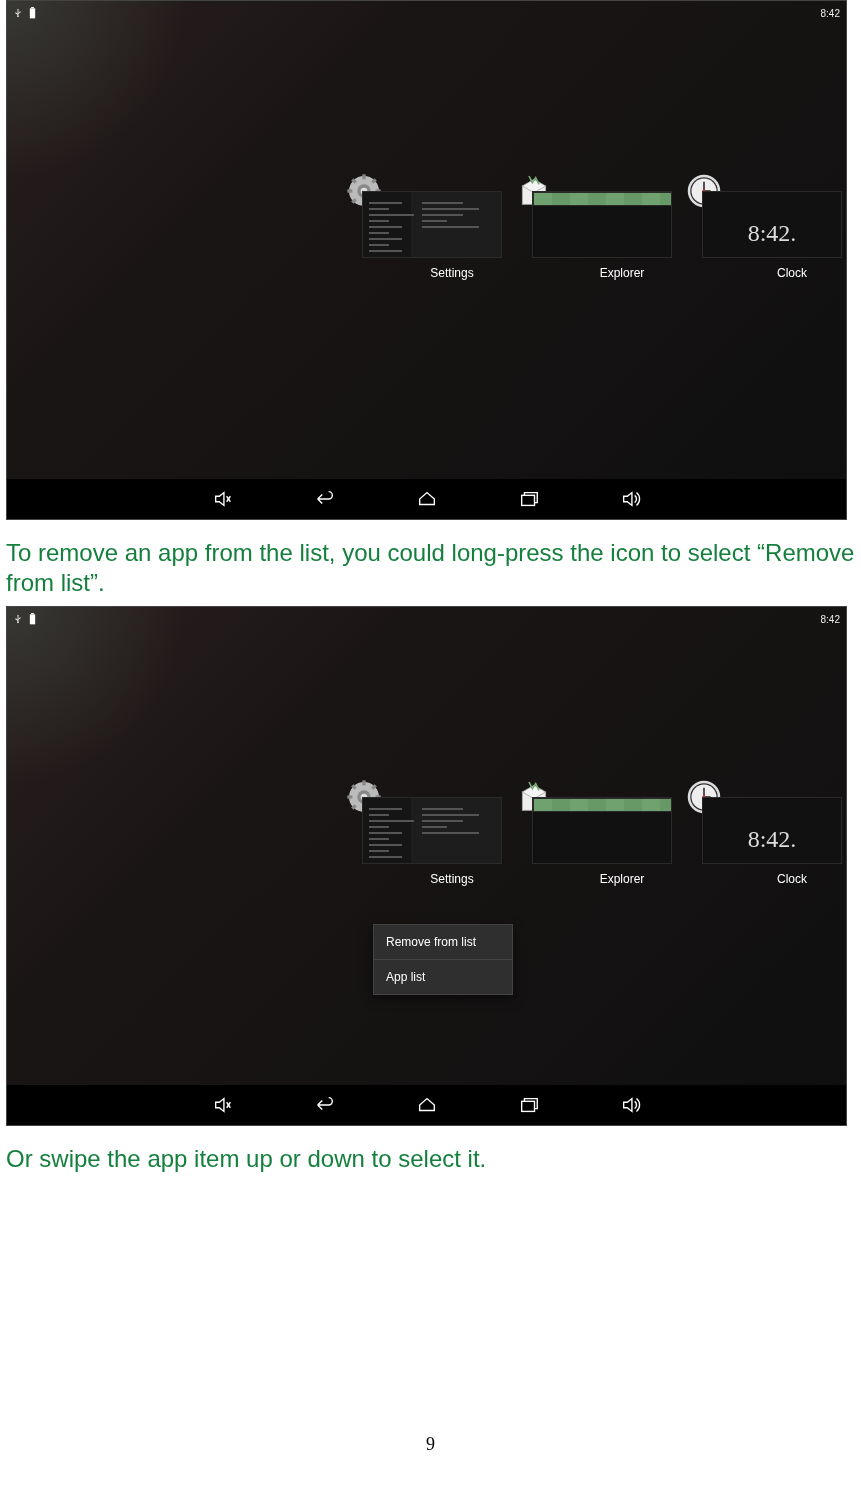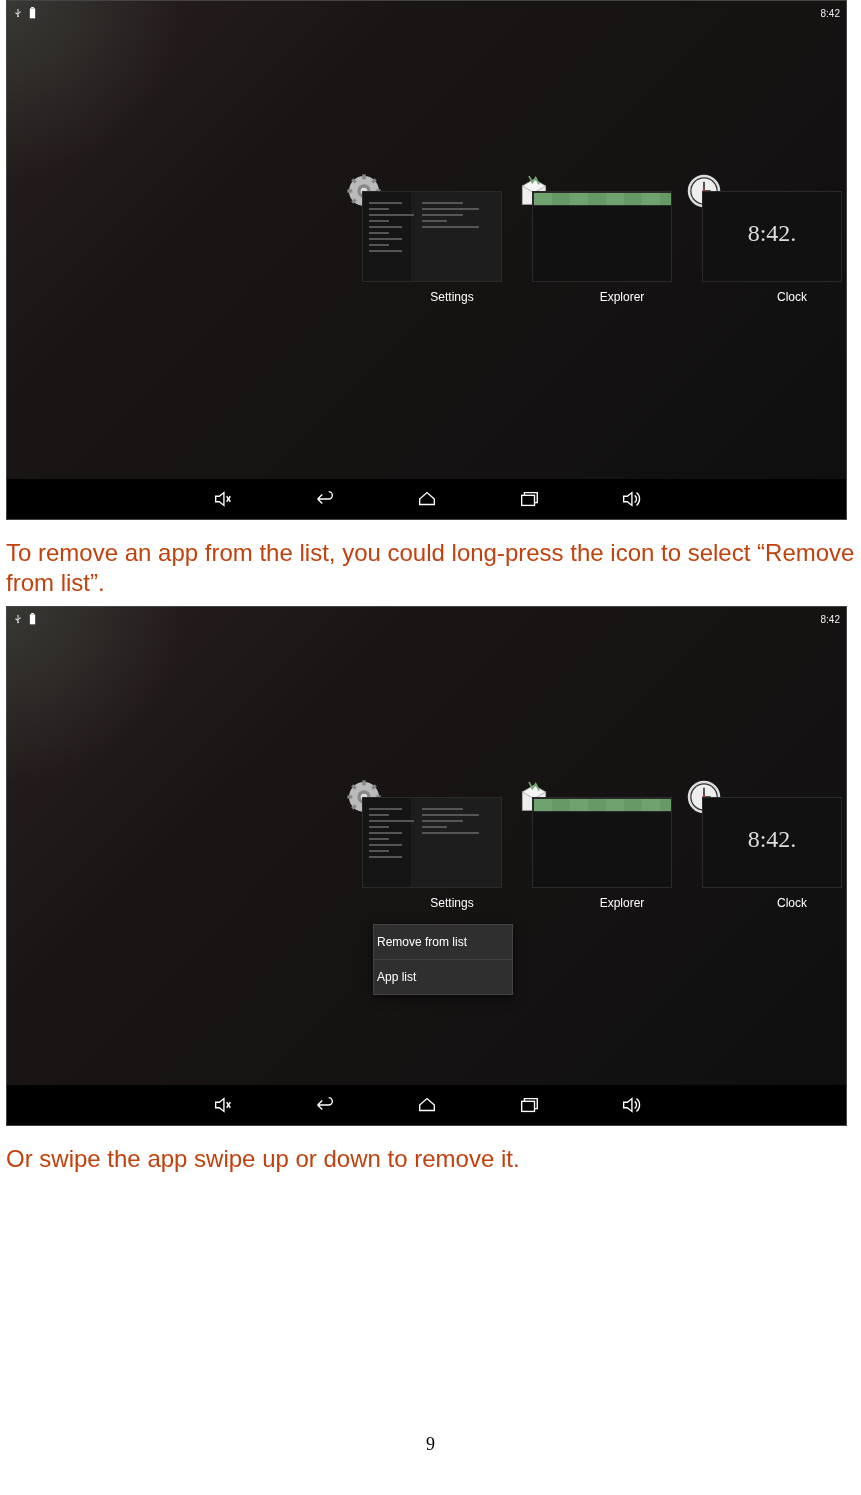--- a/index.html
+++ b/index.html
@@ -48,21 +48,21 @@
   }
   .app-card {
     width: 140px;
     display: flex;
     flex-direction: column;
     align-items: center;
     position: relative;
   }
   .app-thumb {
     width: 140px;
-    height: 91px;
+    height: 67px;
     background: #111;
     border: 1px solid #2a2a2a;
     position: relative;
     overflow: hidden;
   }
   .app-thumb.settings { background: linear-gradient(90deg,#151515 35%, #1d1d1d 35%); }
   .app-thumb.explorer-top {
     height: 14px;
     background: repeating-linear-gradient(90deg,#6fa26f 0 18px,#669966 18px 36px);
     position: absolute; top: 0; left: 0; right: 0;
@@ -114,29 +114,29 @@
     position: absolute;
     top: 317px; left: 366px;
     width: 140px;
     background: #2f2f2f;
     box-shadow: 0 3px 10px rgba(0,0,0,0.6);
     border: 1px solid #444;
   }
   .context-menu-item {
     color: #fff;
     font-size: 12px;
-    padding: 10px 3px;
+    padding: 10px 12px;
     border-bottom: 1px solid #444;
     font-family: sans-serif;
   }
   .context-menu-item:last-child { border-bottom: none; }
   .doc-text {
     font-size: 24px;
     line-height: 1.25;
-    color: #c2410c;
+    color: #15803d;
     margin: 18px 0 8px 0;
     font-family: Arial, sans-serif;
   }
   .page-number {
     text-align: center;
     font-size: 18px;
     margin-top: 260px;
     font-family: "Times New Roman", serif;
   }
   svg { display: block; }
@@ -411,15 +411,15 @@
     <div class="nav-btn">
       <svg width="22" height="22" viewBox="0 0 24 24" stroke="#fff" stroke-width="1.5" fill="none">
         <polygon points="4,9 8,9 13,5 13,19 8,15 4,15"></polygon>
         <path d="M16 8 A5 5 0 0 1 16 16"></path>
           <path d="M18 5 A9 9 0 0 1 18 19"></path>
       </svg>
     </div>
   </div>
 </div>
 
-<p class="doc-text">Or swipe the app swipe up or down to remove it.</p>
+<p class="doc-text">Or swipe the app item up or down to select it.</p>
 
 <div class="page-number">9</div>
 
 </body></html>

